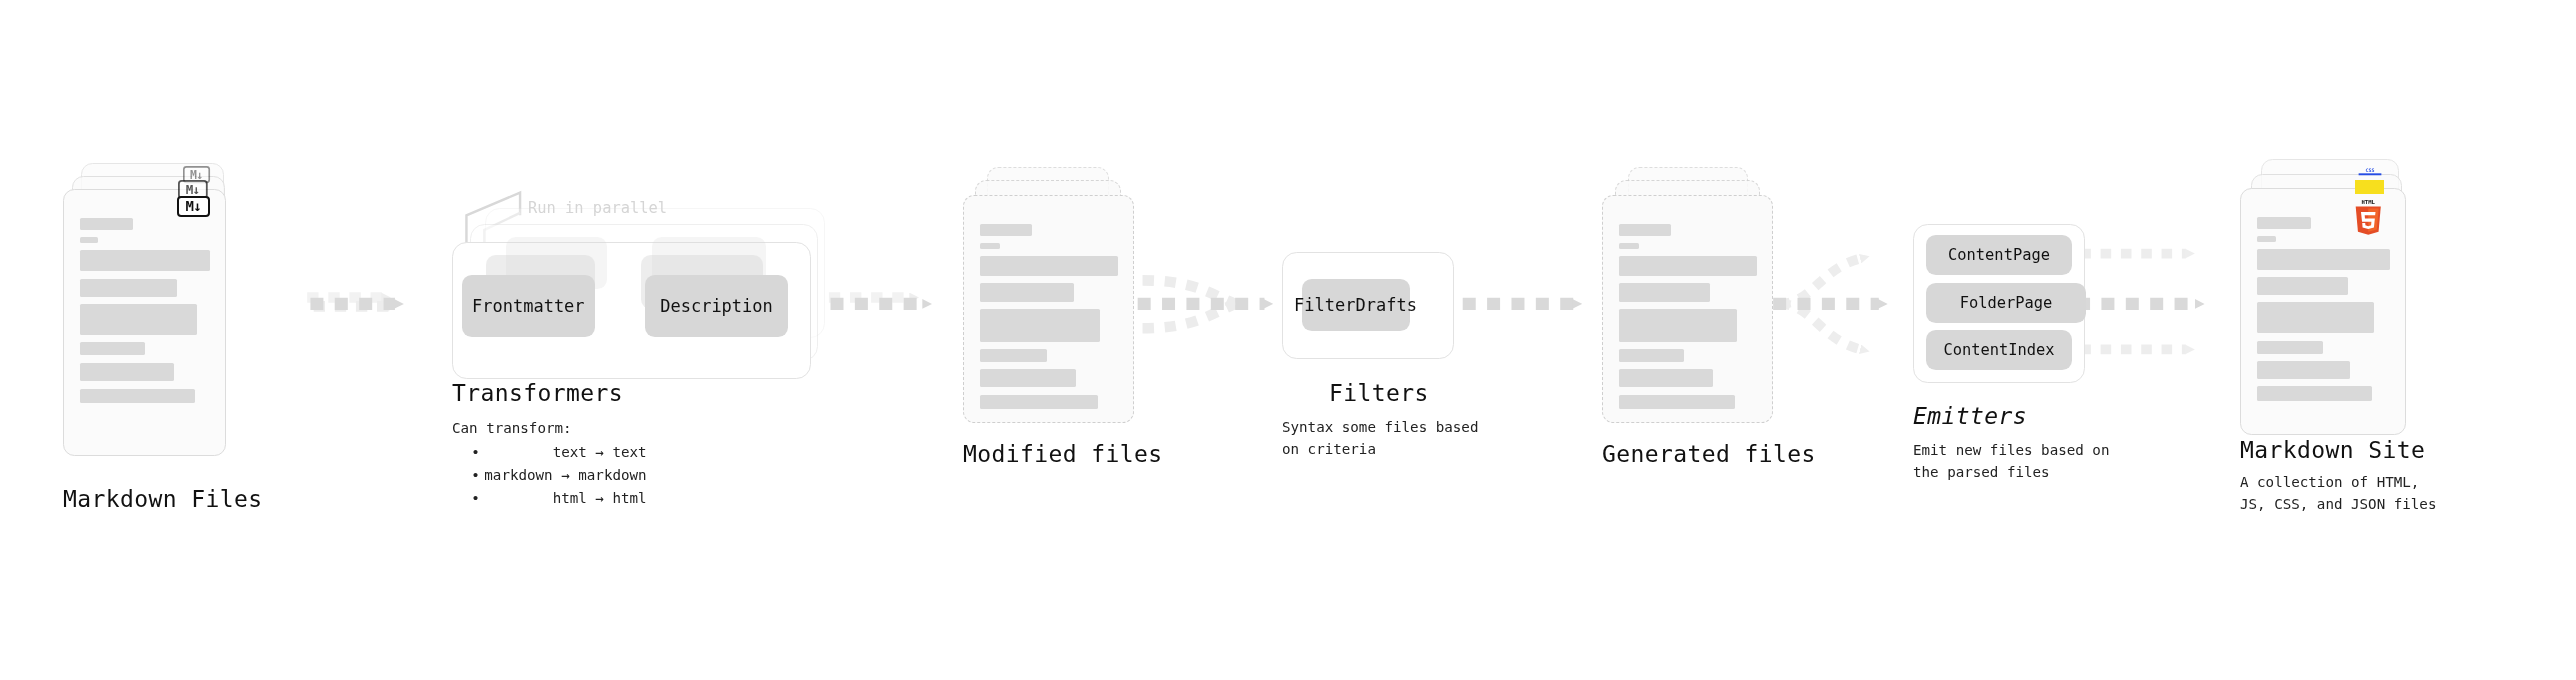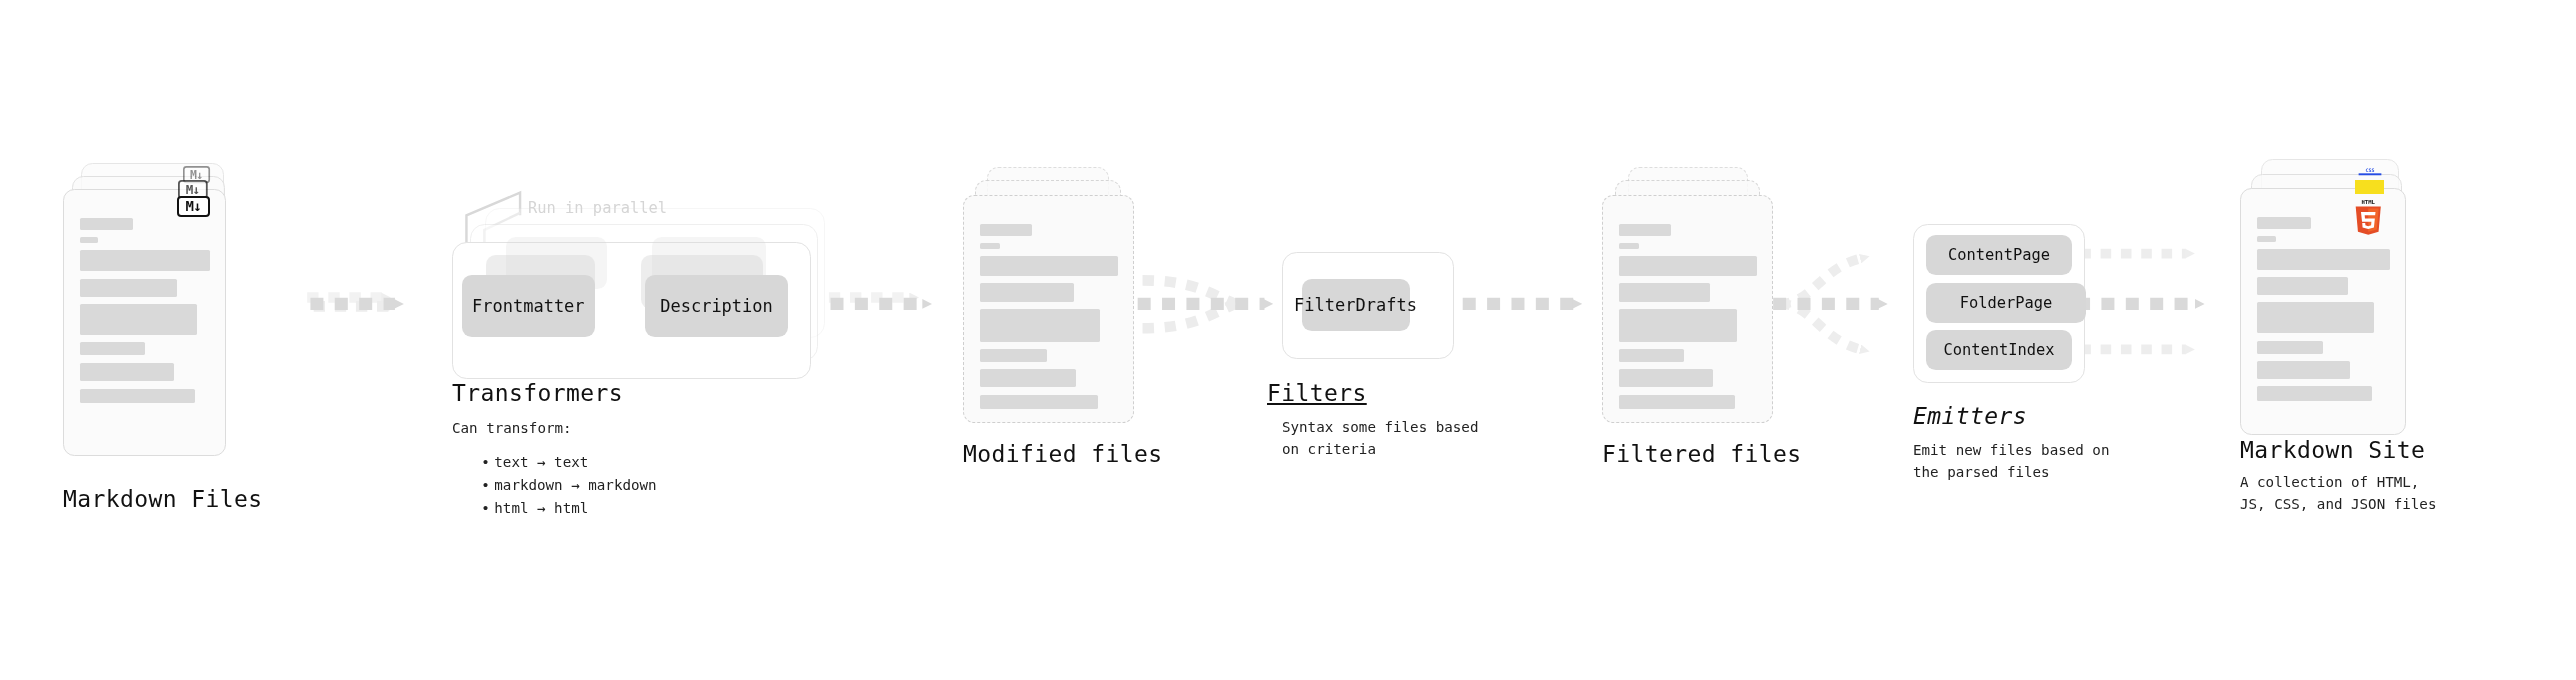--- a/index.html
+++ b/index.html
@@ -58,21 +58,21 @@
     position:absolute;font-size:23px;color:#111;white-space:nowrap;letter-spacing:0.4px;
   }
   .desc{
     position:absolute;font-size:14.2px;line-height:1.55;color:#222;white-space:pre-line;
   }
   .note{position:absolute;font-size:15.4px;color:#d5d5d5;white-space:nowrap;}
 
   
   .overlay{position:absolute;left:0;top:0;width:2576px;height:681px;pointer-events:none;}
 
-  ul.bullets{margin:10px;padding:0 0 0 16.3px;list-style:none;}
+  ul.bullets{margin:0;padding:0 0 0 16.3px;list-style:none;text-align:right;}
   ul.bullets li{position:relative;white-space:nowrap;}
   ul.bullets li:before{content:"•";position:absolute;left:-13px;top:0;}
 </style>
 </head>
 <body>
 
 <div class="stage">
 
   <svg class="overlay" viewBox="0 0 3170 838">
     <defs>
@@ -213,21 +213,21 @@
   <div class="title" style="left:963px;top:441px;">Modified files</div>
 
   <div class="node" style="left:1282px;top:252px;">
     <div style="position:relative;width:179px;height:107px;">
       <div class="group" style="left:0;top:0;width:172px;height:107px;"></div>
       <div class="pill" style="left:19.5px;top:27px;width:108px;height:52px;">
           <span>FilterDrafts</span>
         </div>
     </div>
   </div>
-  <div class="title" style="left:1267px;top:380px;text-decoration:underline;">Filters</div>
+  <div class="title" style="left:1329px;top:380px;">Filters</div>
   <div class="desc" style="left:1282px;top:416px;">Syntax some files based
 on criteria</div>
 
   <div class="node" style="left:1602px;top:167px;">
     <div class="doc-stack" style="width:187px;height:284px;">
       <div class="doc dashed l3" style="left:26px;top:0;width:120px;height:46px;"></div>
       <div class="doc dashed l2" style="left:13px;top:13px;width:145px;height:46px;"></div>
       <div class="doc dashed" style="left:0;top:28px;width:171px;height:228px;">
         <div class="doc-body">
           <div class="bar" style="width:52px;height:12.2px;"></div>
@@ -235,21 +235,21 @@
           <div class="bar" style="width:100%;height:19.5px;"></div>
           <div class="bar" style="width:66%;height:18.7px;"></div>
           <div class="bar" style="width:85%;height:32.5px;"></div>
           <div class="bar" style="width:47%;height:13px;"></div>
           <div class="bar" style="width:68%;height:18px;"></div>
           <div class="bar" style="width:84%;height:14.6px;"></div>
         </div>
       </div>
     </div>
   </div>
-  <div class="title" style="left:1602px;top:441px;">Filtered files</div>
+  <div class="title" style="left:1602px;top:441px;">Generated files</div>
 
   <div class="node" style="left:1913px;top:224px;">
     <div style="position:relative;width:187px;height:163px;">
       <div class="group" style="left:0;top:0;width:172px;height:159px;"></div>
       <div class="pill" style="left:13px;top:10.6px;width:146px;height:40px;font-size:15.4px;">
           <span>ContentPage</span>
         </div>
       <div class="pill" style="left:13px;top:59px;width:160px;height:40px;font-size:15.4px;">
           <span>FolderPage</span>
         </div>

